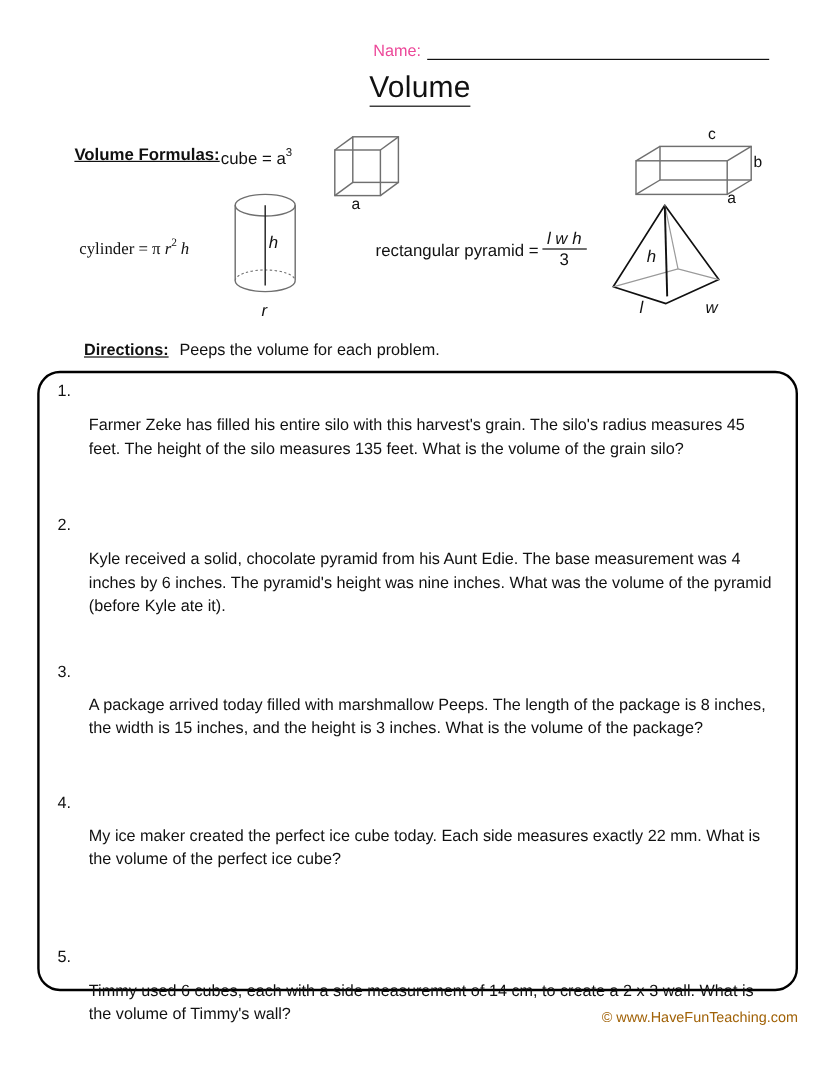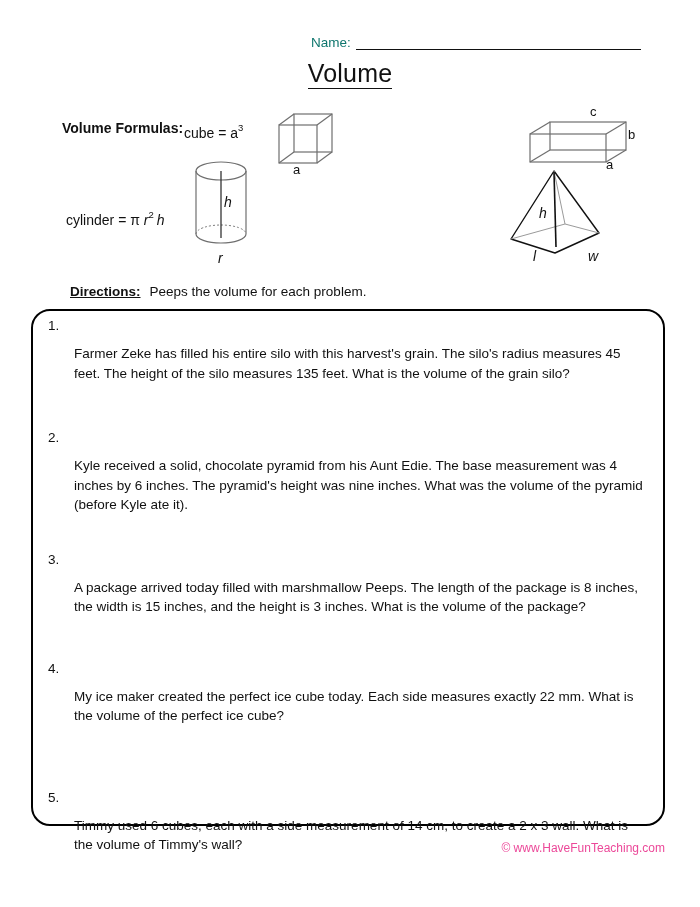--- a/index.html
+++ b/index.html
@@ -21,21 +21,21 @@
     position: absolute;
     left: 311px;
     top: 36px;
     width: 330px;
     display: flex;
     align-items: flex-end;
   }
   .name-label {
     font-size: 13.5px;
     line-height: 14px;
-    color: #0f766e;
+    color: #ec4899;
     white-space: nowrap;
     padding-right: 5px;
   }
   .name-line {
     flex: 1 1 auto;
     border-bottom: 1.6px solid #111;
     height: 12px;
   }
 
   .page-title {
@@ -62,29 +62,30 @@
     height: 175px;
   }
   .f-text {
     position: absolute;
     font-size: 14px;
     line-height: 18px;
     white-space: nowrap;
   }
   .f-label {
     font-weight: bold;
+    text-decoration: underline;
   }
   .ital { font-style: italic; }
   .sup  { font-size: 9.5px; vertical-align: 7px; }
   .tiny-x { font-size: 10px; vertical-align: 1px; }
 
   #f-formulas-label { left: 62px;  top: 16px; }
   #f-cube          { left: 184px; top: 16px; }
   #f-prism         { left: 341px; top: 16px; }
-  #f-cylinder      { left: 66px;  top: 103px; }
+  #f-cylinder      { left: 66px;  top: 91px; font-family: Liberation Serif, serif; }
 
   
   #f-pyramid {
     left: 313px;
     top: 88px;
     display: flex;
     align-items: center;
   }
   .frac {
     display: inline-flex;
@@ -174,21 +175,21 @@
 
   
   .footer {
     position: absolute;
     left: 0;
     top: 841px;
     width: 665px;
     text-align: right;
     font-size: 12px;
     line-height: 14px;
-    color: #ec4899;
+    color: #a16207;
   }
 </style>
 </head>
 <body>
 
 <div class="name-row">
   <span class="name-label">Name:</span>
   <span class="name-line"></span>
 </div>
 
@@ -202,20 +203,27 @@
 
   <div class="f-text" id="f-cube">
     <span>cube = a</span><span class="sup">3</span>
   </div>
 
 
   <div class="f-text" id="f-cylinder">
     <span>cylinder = π </span><span class="ital">r</span><span class="sup">2</span><span class="ital" style="padding-left:3px">h</span>
   </div>
 
+  <div class="f-text" id="f-pyramid">
+    <span>rectangular pyramid =</span>
+    <span class="frac">
+      <span class="num ital">l w h</span>
+      <span class="den">3</span>
+    </span>
+  </div>
 
   <div class="shape" id="shape-cube">
     <svg width="58" height="58" viewBox="0 0 58 58">
       <g fill="none" stroke="#6f6f6f" stroke-width="1.2">
         <rect x="2" y="14" width="38" height="38"></rect>
         <rect x="17" y="3" width="38" height="38"></rect>
         <line x1="2" y1="14" x2="17" y2="3"></line>
         <line x1="40" y1="14" x2="55" y2="3"></line>
         <line x1="2" y1="52" x2="17" y2="41"></line>
         <line x1="40" y1="52" x2="55" y2="41"></line>

